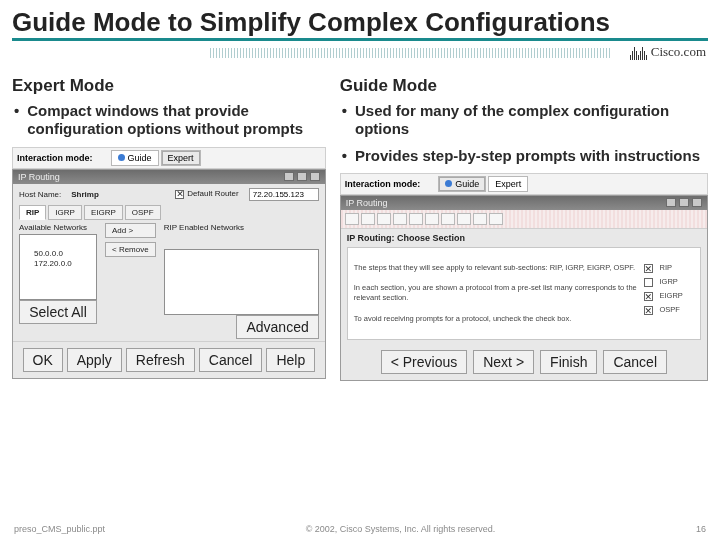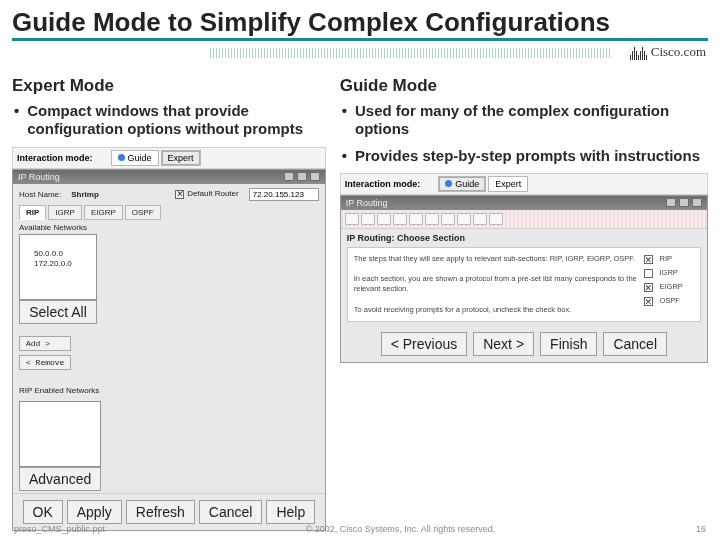--- a/index.html
+++ b/index.html
@@ -64,40 +64,40 @@
 
   
   .x-body{ padding:4px 6px 6px; }
   .x-top{ display:flex; align-items:center; gap:10px; margin-bottom:4px; font-size:8px; }
   .x-top input{ font-size:8px; padding:1px 3px; border:1px solid #999; background:#fff; }
   .chk{ width:9px;height:9px;border:1px solid #666;background:#fff;display:inline-block;vertical-align:middle;margin-right:3px;position:relative; }
   .chk.checked::after{content:"✕";position:absolute;left:0;top:-2px;font-size:9px;color:#333;}
   .tabs{ display:flex; gap:2px; margin-bottom:3px; }
   .tab{ padding:2px 6px; background:#f1f1f1; border:1px solid #b5b5b5; font-size:8px; }
   .tab.active{ background:#fff; border-bottom-color:#fff; font-weight:bold; }
-  .x-mid{ display:flex; gap:16px; align-items:flex-start;flex-direction:column; }
+  .x-mid{ display:flex; gap:8px; align-items:flex-start; }
   .ripgroup{ font-size:8px; }
   .listbox{ width:78px;height:66px;border:1px solid #8f8f8f;background:#fff;padding:14px;font-size:8px;line-height:1.3; }
   .arrowcol{ display:flex; flex-direction:column; gap:4px; justify-content:center; }
-  .smbtn{ padding:2px 6px; font-size:8px; background:#f1f1f1; border:1px solid #a7a7a7;font-family:Liberation Mono, monospace; }
+  .smbtn{ padding:2px 6px; font-size:8px; background:#f1f1f1; border:1px solid #a7a7a7; }
   .btnrow{ display:flex; gap:4px; justify-content:center; margin-top:6px; }
   .btn{ padding:3px 9px; font-size:14px; background:#f1f1f1; border:1px solid #9e9e9e; }
   .hr{ border:none; border-top:1px solid #cfcfcf; margin:6px -6px; }
 
   
   .g-body{ padding:0; }
   .g-toolbar{
     display:flex; gap:2px; padding:3px 4px;
     background:repeating-linear-gradient(90deg,#f2dede 0 2px,#f6ecec 2px 4px);
     border-bottom:1px solid #cfcfcf;
   }
   .g-toolbar span{ width:14px;height:12px;background:#f6f6f6;border:1px solid #b9b9b9; }
   .g-head{ padding:4px 6px 2px; font-weight:bold; font-size:9px; }
   .g-panel{
-    margin:2px 6px 4px; padding:6px 6px; background:#fff; border:1px solid #c7c7c7;
+    margin:2px 6px 4px; padding:15px 6px; background:#fff; border:1px solid #c7c7c7;
     display:flex; gap:4px; font-size:7.5px; color:#444; line-height:1.35;
   }
   .g-txt{ flex:1 1 auto; }
   .g-opts{ width:60px; }
   .g-opts div{ display:flex; align-items:center; gap:4px; margin-bottom:4px; }
   .g-foot{ display:flex; gap:6px; justify-content:center; padding:6px; }
 
   
   .footer{
     position:absolute; left:0; right:0; bottom:6px;
@@ -183,21 +183,21 @@
               </div>
               <div style="text-align:center;margin-top:4px">
                 <span class="btn">Select All</span>
               </div>
             </div>
             <div class="arrowcol">
               <span class="smbtn">Add &gt;</span>
               <span class="smbtn">&lt; Remove</span>
             </div>
             <div class="ripgroup" style="flex:1">
-              <div style="margin-bottom:6px">RIP Enabled Networks</div>
+              <div style="margin-bottom:17px">RIP Enabled Networks</div>
               <div class="listbox" style="width:100%"></div>
               <div style="text-align:right;margin-top:4px">
                 <span class="btn">Advanced</span>
               </div>
             </div>
           </div>
           <hr class="hr">
           <div class="btnrow">
             <span class="btn">OK</span>
             <span class="btn">Apply</span>

